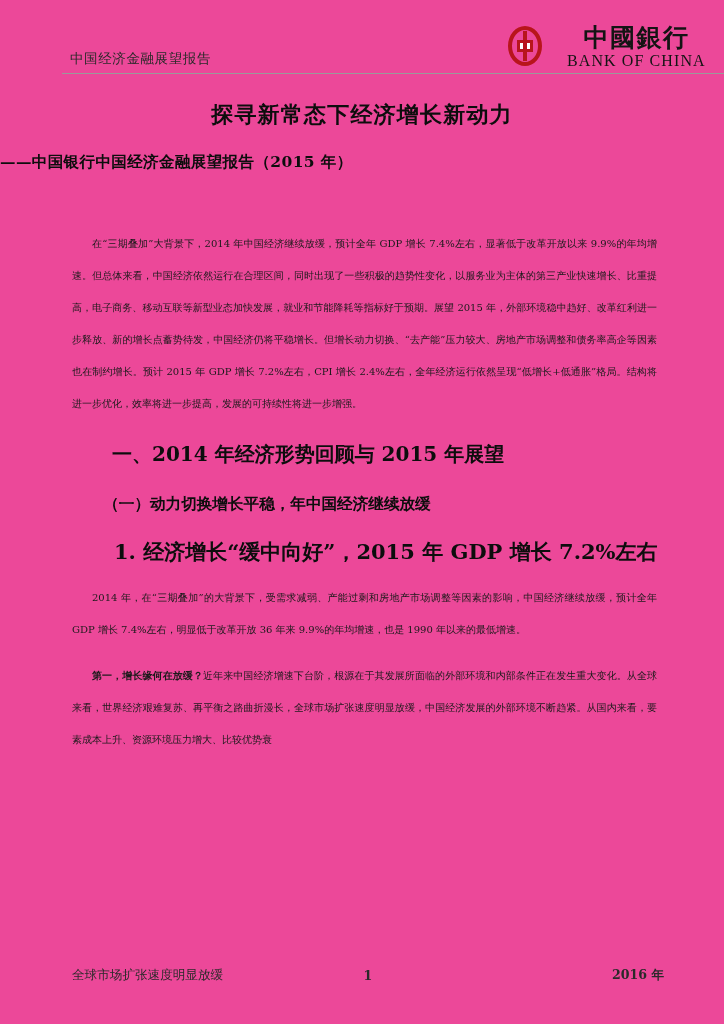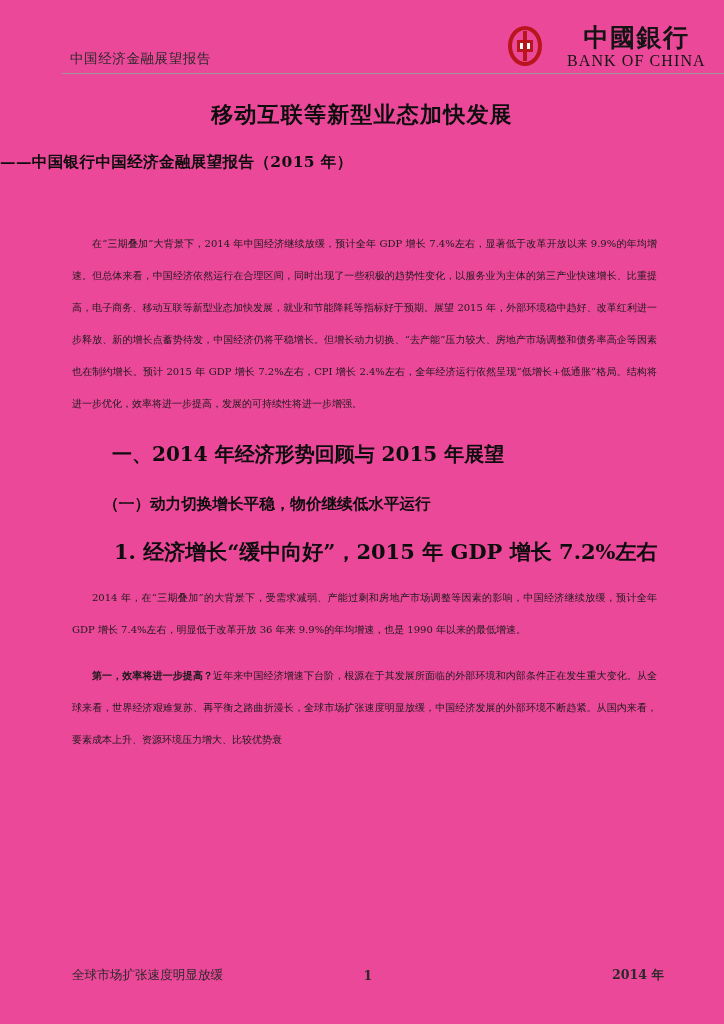--- a/index.html
+++ b/index.html
@@ -234,38 +234,38 @@
       <div class="bar-v"></div>
       <div class="square"></div>
       <div class="sq-inner"></div>
     </div>
     <div class="logo-text">
       <div class="logo-cn">中國銀行</div>
       <div class="logo-en">BANK OF CHINA</div>
     </div>
   </div>
 
-  <div class="doc-title">移动互联等新型业态加快发展</div>
+  <div class="doc-title">探寻新常态下经济增长新动力</div>
   <div class="doc-subtitle">——中国银行中国经济金融展望报告（2015 年）</div>
 
   <div class="content">
 
     <p class="para">在“三期叠加”大背景下，2014 年中国经济继续放缓，预计全年 GDP 增长 7.4%左右，显著低于改革开放以来 9.9%的年均增速。但总体来看，中国经济依然运行在合理区间，同时出现了一些积极的趋势性变化，以服务业为主体的第三产业快速增长、比重提高，电子商务、移动互联等新型业态加快发展，就业和节能降耗等指标好于预期。展望 2015 年，外部环境稳中趋好、改革红利进一步释放、新的增长点蓄势待发，中国经济仍将平稳增长。但增长动力切换、“去产能”压力较大、房地产市场调整和债务率高企等因素也在制约增长。预计 2015 年 GDP 增长 7.2%左右，CPI 增长 2.4%左右，全年经济运行依然呈现“低增长+低通胀”格局。结构将进一步优化，效率将进一步提高，发展的可持续性将进一步增强。</p>
 
     <div class="h1">一、2014 年经济形势回顾与 2015 年展望</div>
 
-    <div class="h2">（一）动力切换增长平稳，物价继续低水平运行</div>
+    <div class="h2">（一）动力切换增长平稳，年中国经济继续放缓</div>
 
     <div class="h3">1. 经济增长“缓中向好”，2015 年 GDP 增长 7.2%左右</div>
 
     <p class="para spacer-top">2014 年，在“三期叠加”的大背景下，受需求减弱、产能过剩和房地产市场调整等因素的影响，中国经济继续放缓，预计全年 GDP 增长 7.4%左右，明显低于改革开放 36 年来 9.9%的年均增速，也是 1990 年以来的最低增速。</p>
 
-    <p class="para spacer-top"><span class="para-lead">第一，效率将进一步提高？</span><span>近年来中国经济增速下台阶，根源在于其发展所面临的外部环境和内部条件正在发生重大变化。从全球来看，世界经济艰难复苏、再平衡之路曲折漫长，全球市场扩张速度明显放缓，中国经济发展的外部环境不断趋紧。从国内来看，要素成本上升、资源环境压力增大、比较优势衰</span></p>
+    <p class="para spacer-top"><span class="para-lead">第一，增长缘何在放缓？</span><span>近年来中国经济增速下台阶，根源在于其发展所面临的外部环境和内部条件正在发生重大变化。从全球来看，世界经济艰难复苏、再平衡之路曲折漫长，全球市场扩张速度明显放缓，中国经济发展的外部环境不断趋紧。从国内来看，要素成本上升、资源环境压力增大、比较优势衰</span></p>
 
   </div>
 
   <div class="footer">
     <div class="footer-left">全球市场扩张速度明显放缓</div>
     <div class="footer-center">1</div>
-    <div class="footer-right">2014 年</div>
+    <div class="footer-right">2016 年</div>
   </div>
 
 </div>
 
 </body></html>

